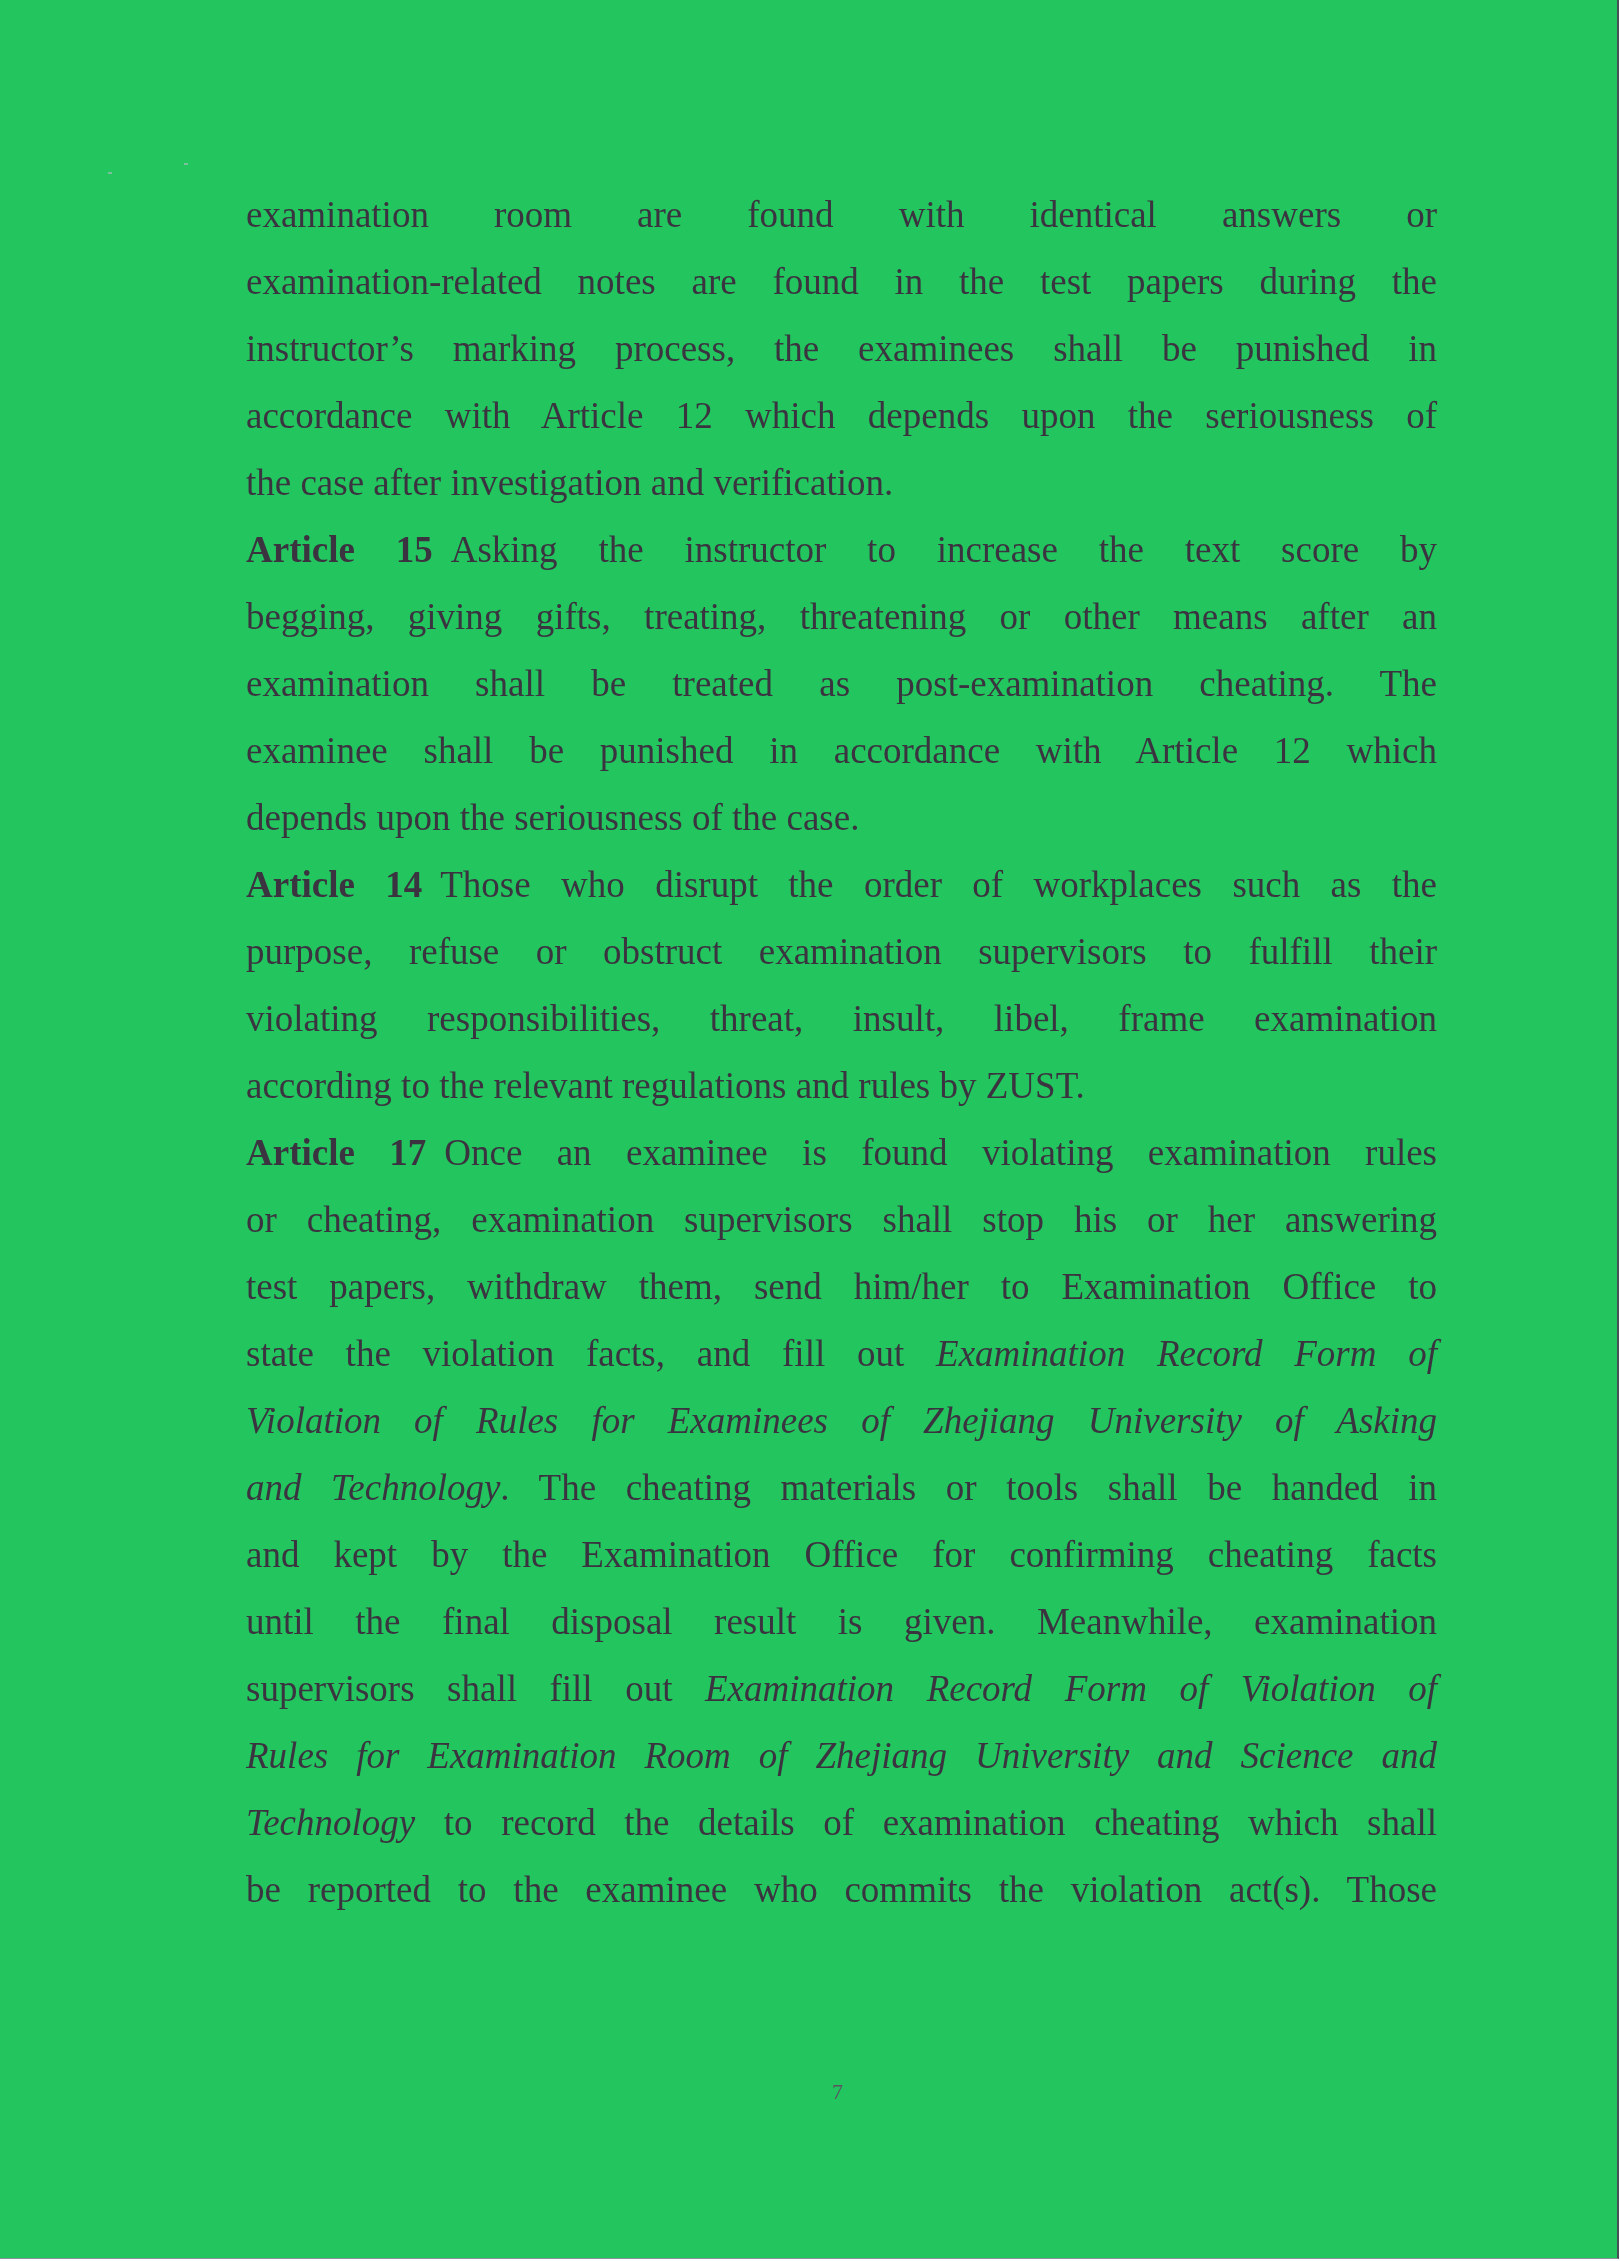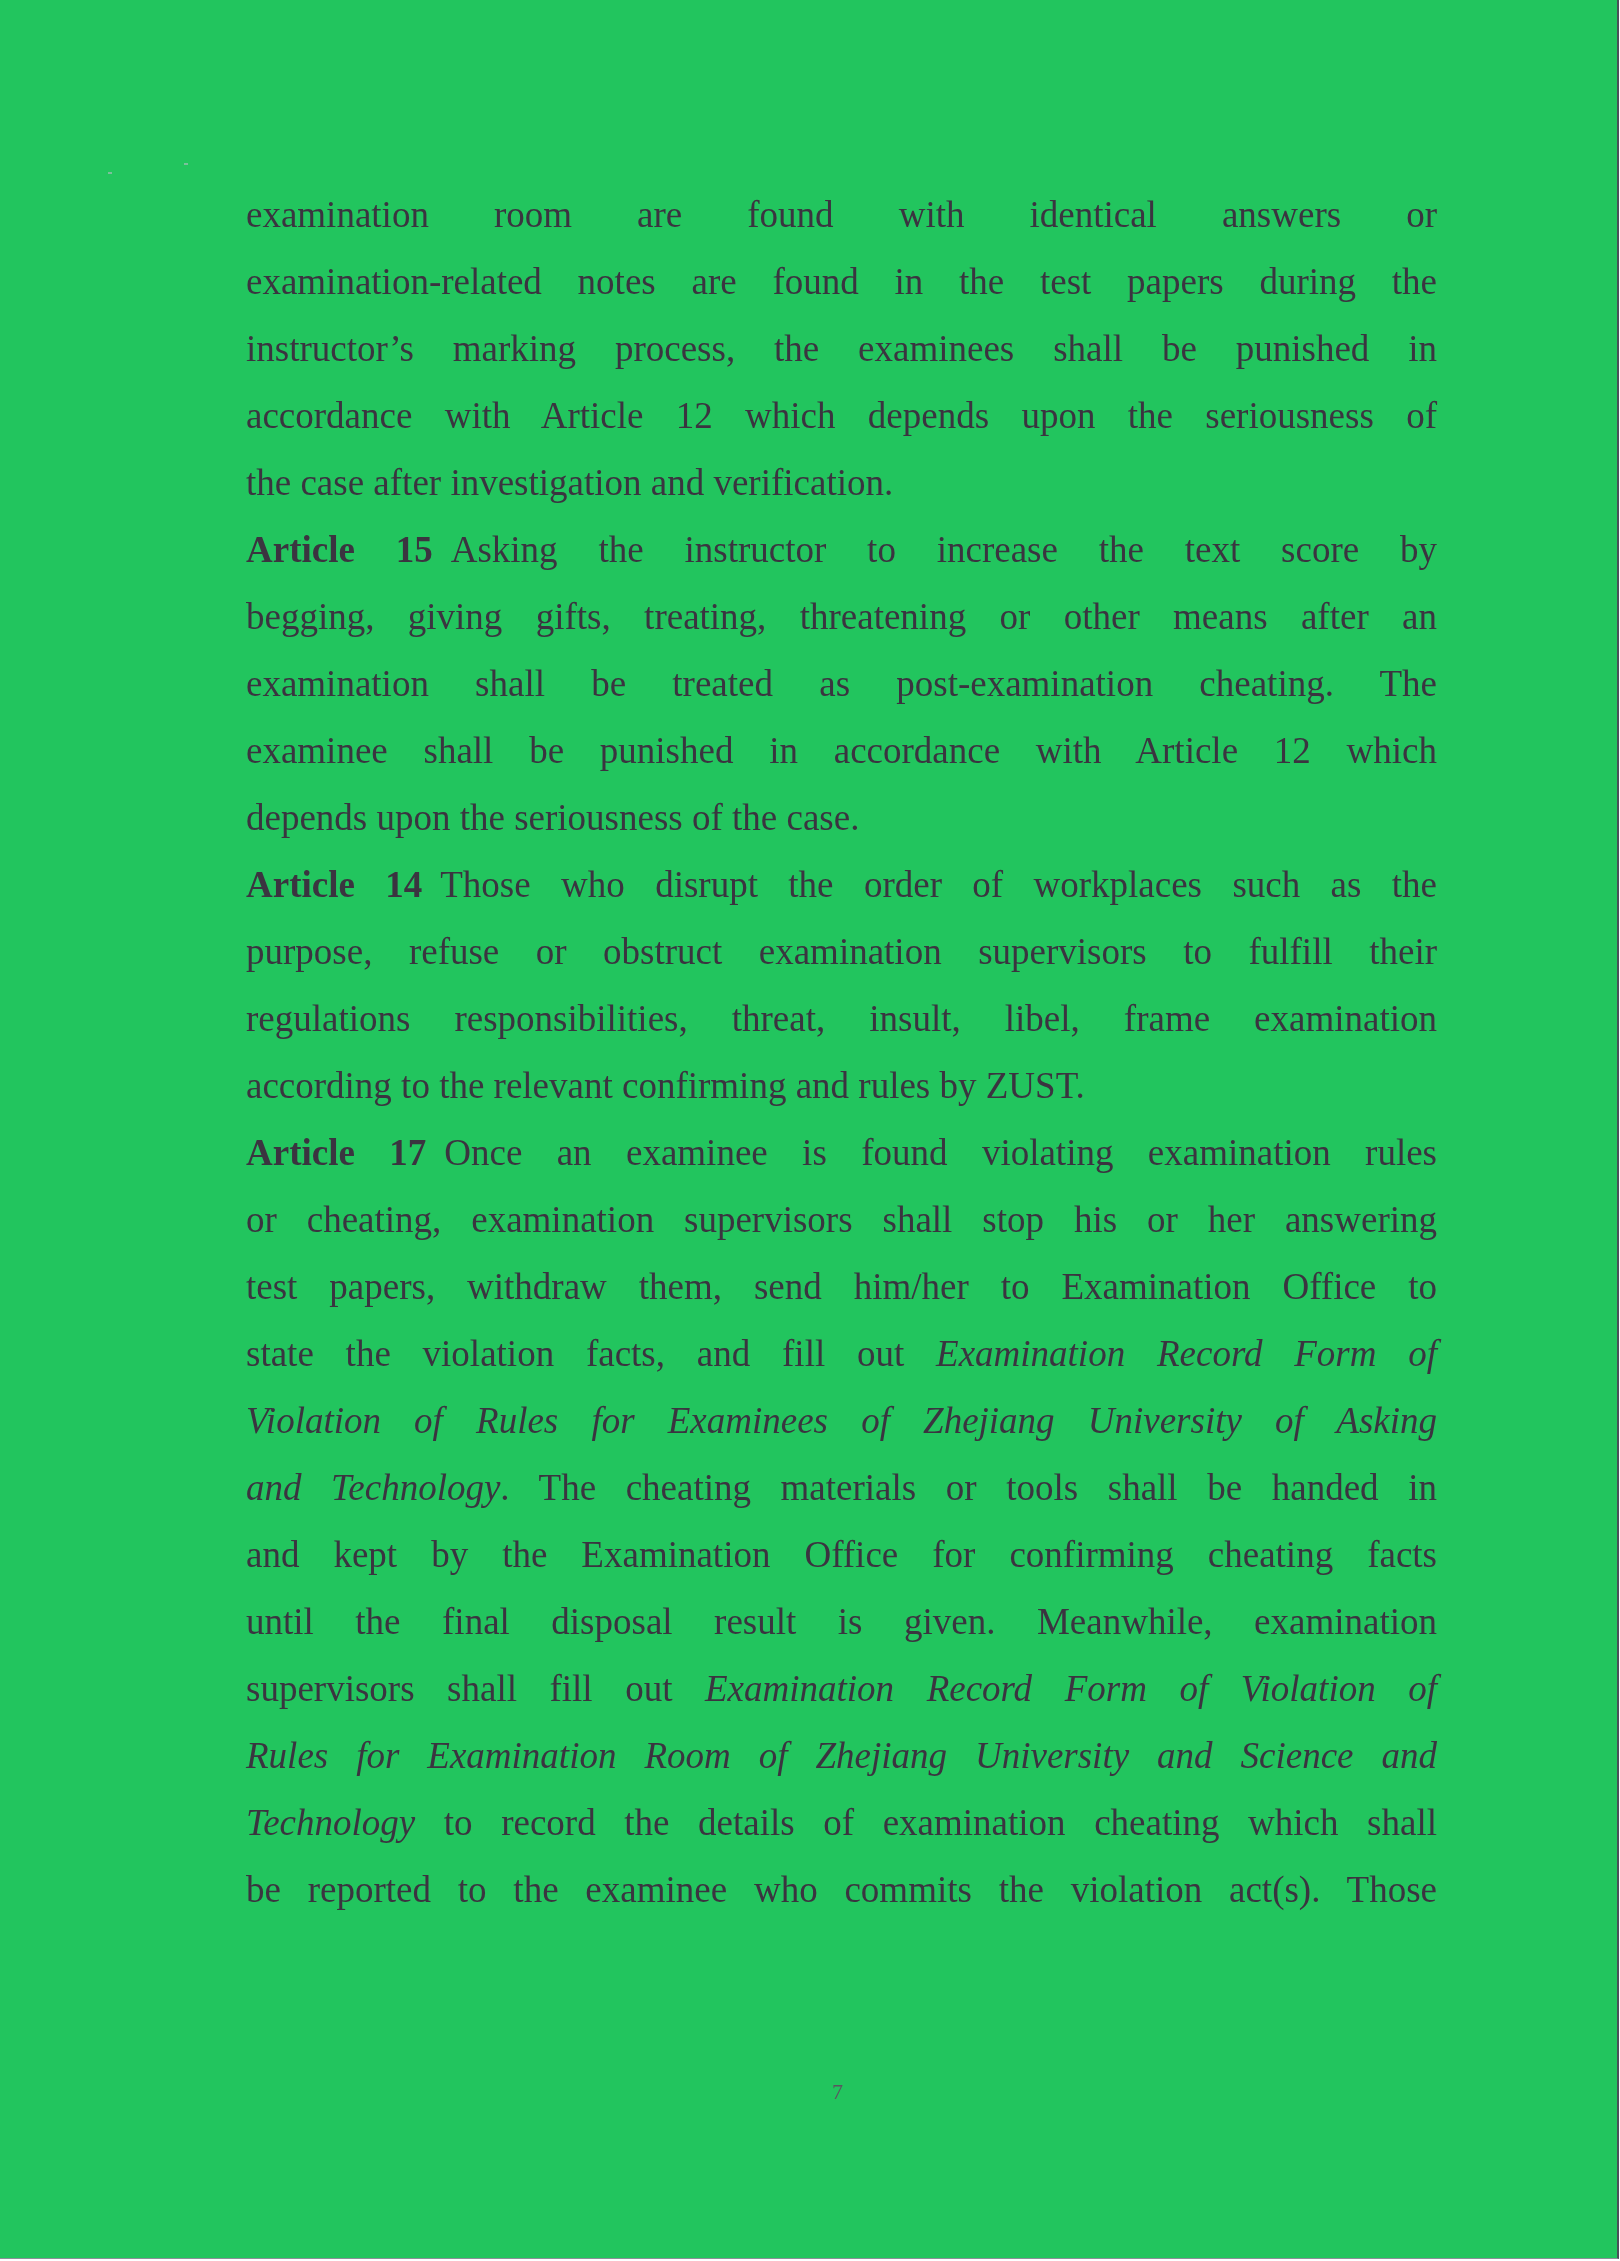--- a/index.html
+++ b/index.html
@@ -47,22 +47,22 @@
       <div class="line"><span>instructor’s marking process, the examinees shall be punished in</span></div>
       <div class="line"><span>accordance with Article 12 which depends upon the seriousness of</span></div>
       <div class="line last"><span>the case after investigation and verification.</span></div>
       <div class="line"><span class="b">Article 15</span><span class="gap"> </span><span>Asking the instructor to increase the text score by</span></div>
       <div class="line"><span>begging, giving gifts, treating, threatening or other means after an</span></div>
       <div class="line"><span>examination shall be treated as post-examination cheating. The</span></div>
       <div class="line"><span>examinee shall be punished in accordance with Article 12 which</span></div>
       <div class="line last"><span>depends upon the seriousness of the case.</span></div>
       <div class="line"><span class="b">Article 14</span><span class="gap"> </span><span>Those who disrupt the order of workplaces such as the</span></div>
       <div class="line"><span>purpose, refuse or obstruct examination supervisors to fulfill their</span></div>
-      <div class="line"><span>regulations responsibilities, threat, insult, libel, frame examination</span></div>
-      <div class="line last"><span>according to the relevant confirming and rules by ZUST.</span></div>
+      <div class="line"><span>violating responsibilities, threat, insult, libel, frame examination</span></div>
+      <div class="line last"><span>according to the relevant regulations and rules by ZUST.</span></div>
       <div class="line"><span class="b">Article 17</span><span class="gap"> </span><span>Once an examinee is found violating examination rules</span></div>
       <div class="line"><span>or cheating, examination supervisors shall stop his or her answering</span></div>
       <div class="line"><span>test papers, withdraw them, send him/her to Examination Office to</span></div>
       <div class="line"><span>state the violation facts, and fill out </span><span class="i">Examination Record Form of</span></div>
       <div class="line"><span class="i">Violation of Rules for Examinees of Zhejiang University of Asking</span></div>
       <div class="line"><span class="i">and Technology</span><span>. The cheating materials or tools shall be handed in</span></div>
       <div class="line"><span>and kept by the Examination Office for confirming cheating facts</span></div>
       <div class="line"><span>until the final disposal result is given. Meanwhile, examination</span></div>
       <div class="line"><span>supervisors shall fill out </span><span class="i">Examination Record Form of Violation of</span></div>
       <div class="line"><span class="i">Rules for Examination Room of Zhejiang University and Science and</span></div>

